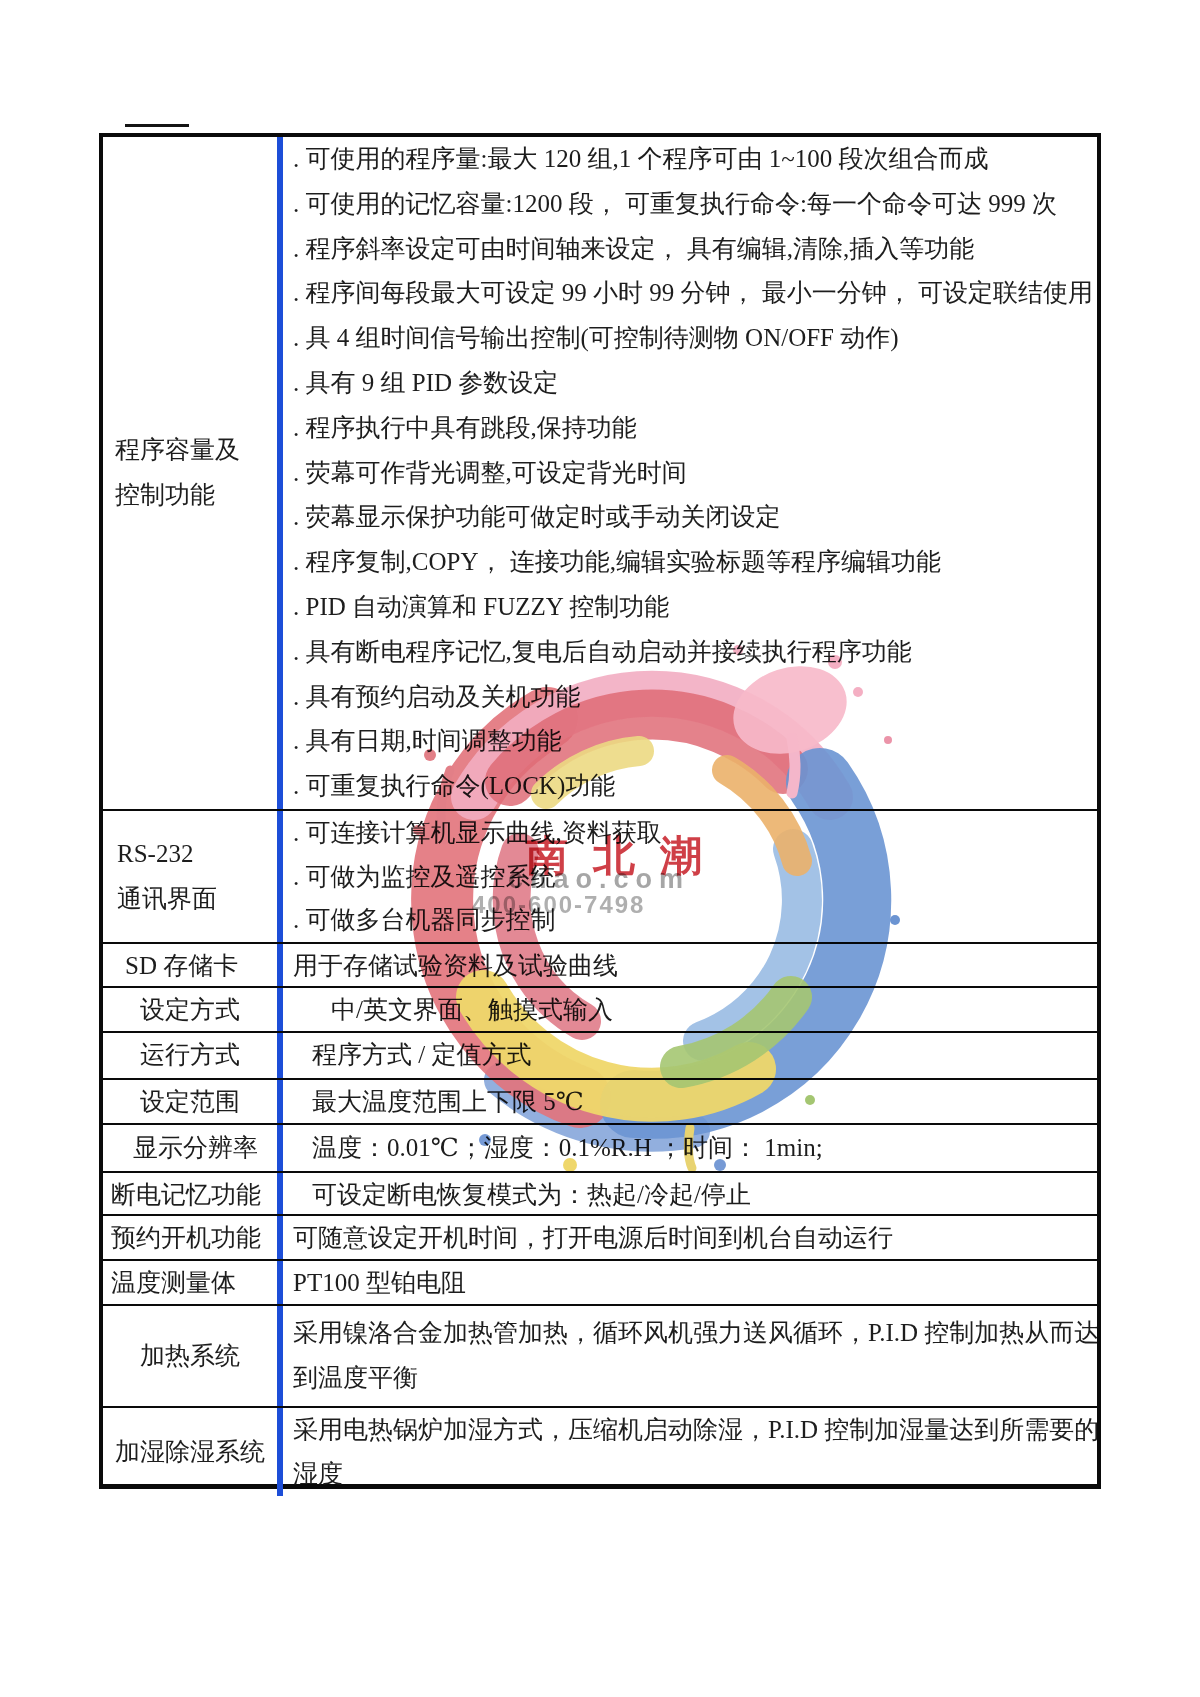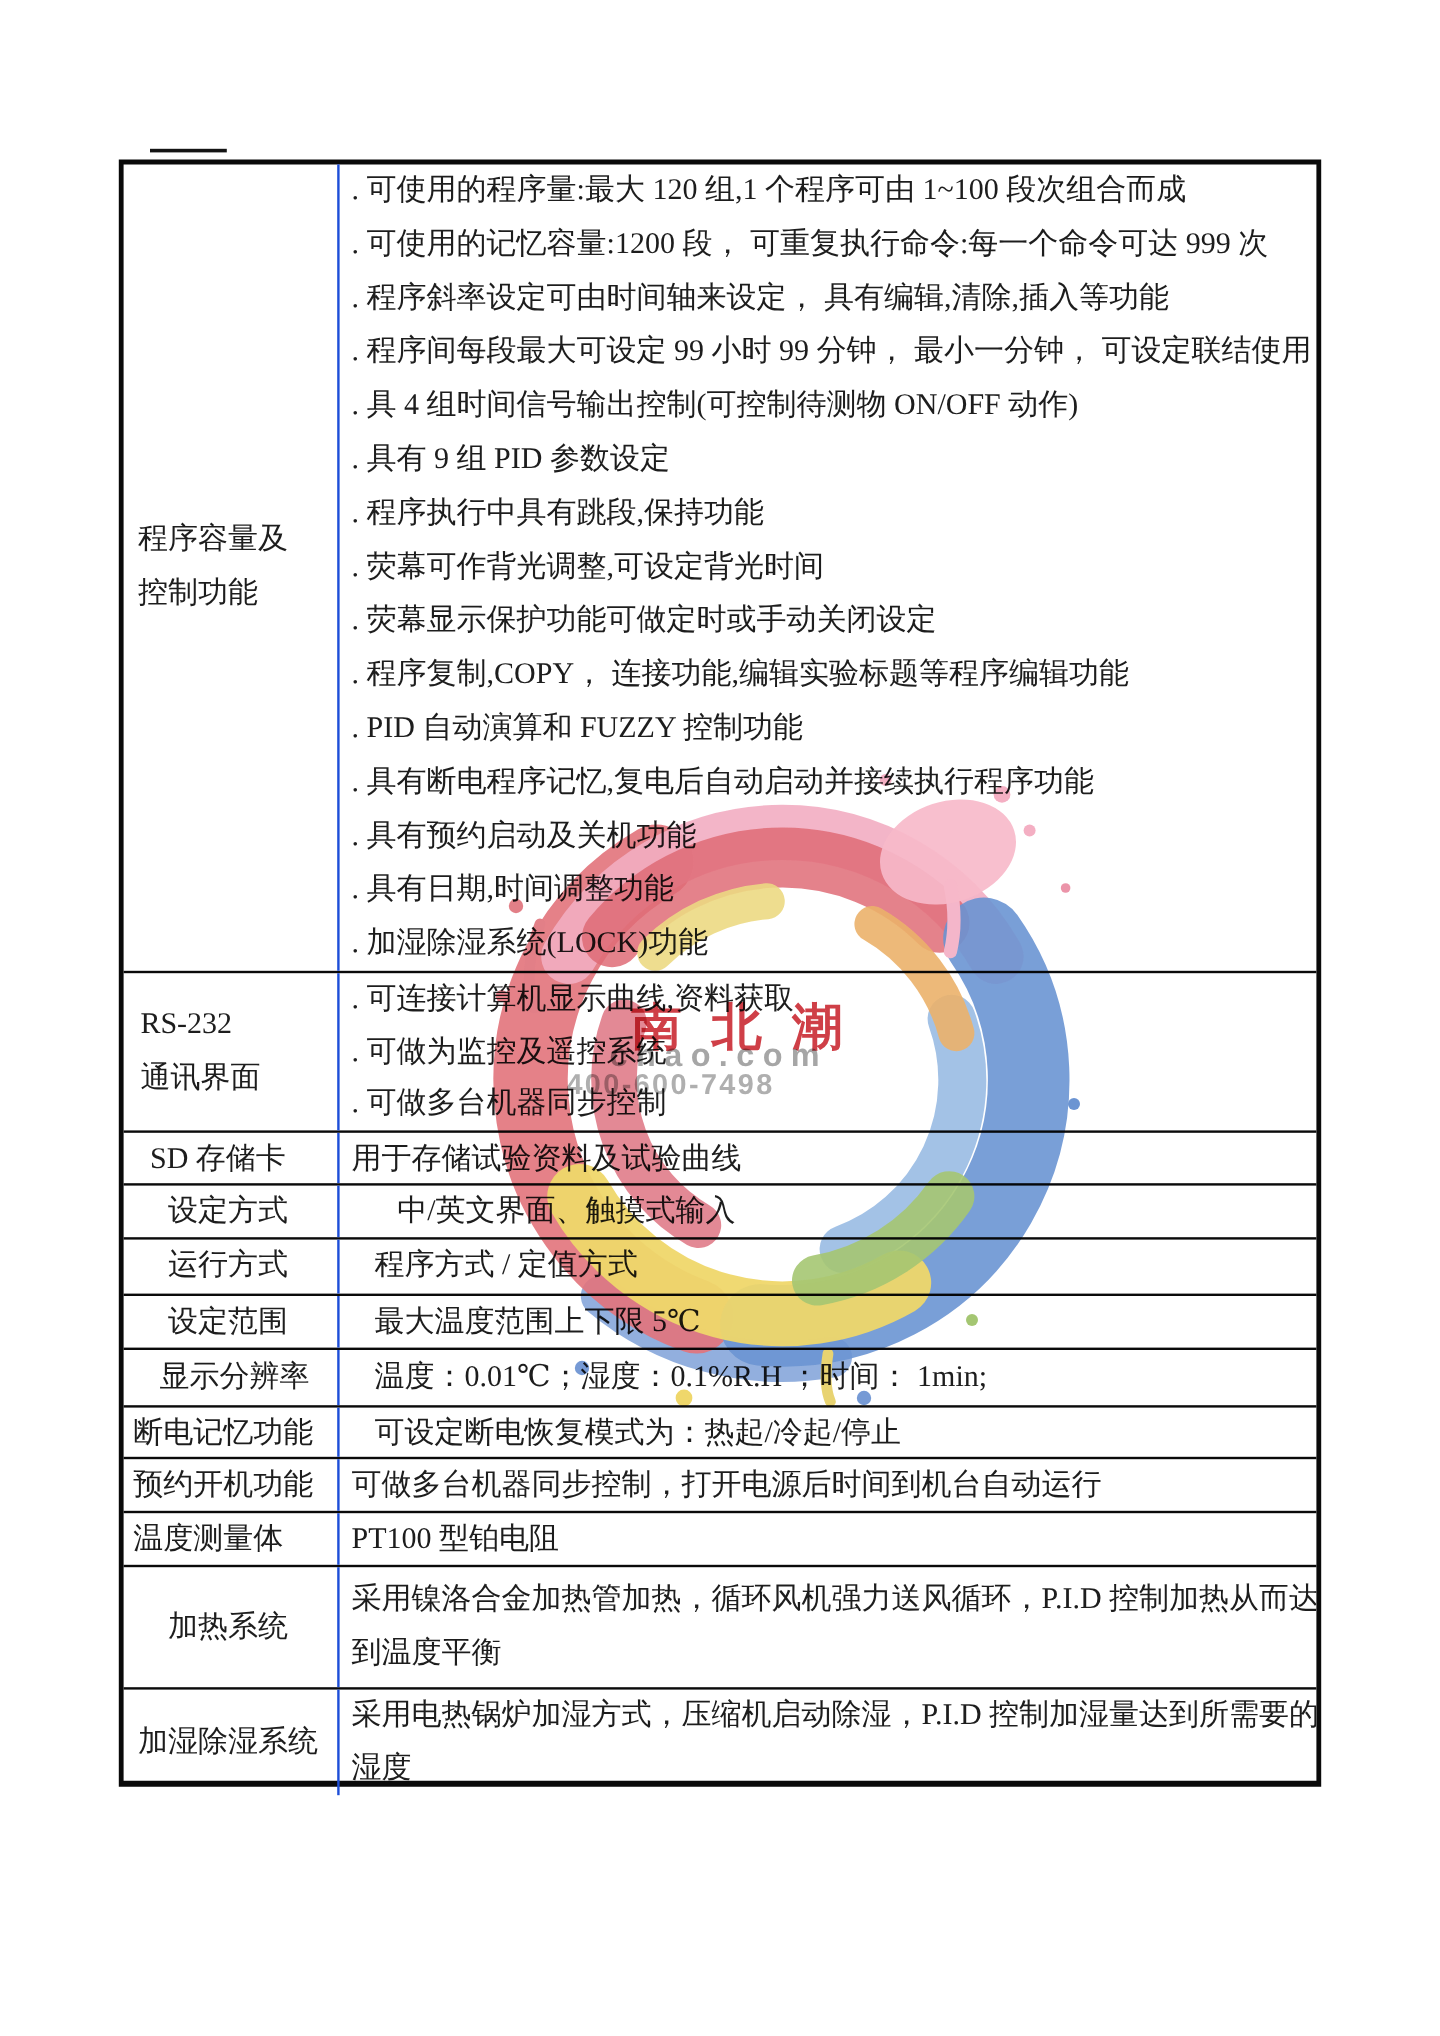--- a/index.html
+++ b/index.html
@@ -20,21 +20,21 @@
     position:absolute;left:99px;top:133px;
     width:1002px;height:1356px;
     box-sizing:border-box;
     border:4px solid #0a0a0a;
     border-bottom-width:5px;
     background:transparent;
   }
   .row{display:flex;box-sizing:border-box;border-bottom:2px solid #0a0a0a;}
   .row:last-child{border-bottom:none;}
   .cell{box-sizing:border-box;display:flex;flex-direction:column;justify-content:center;}
-  .label{width:180px;border-right:2px solid #1d4ed8;}
+  .label{width:180px;border-right:6px solid #1d4ed8;}
   .content{flex:1;min-width:0;}
   .line{font-size:25px;line-height:44.8px;white-space:nowrap;overflow:hidden;}
   
   .r1{height:674px;}  .r2{height:133px;}
   .r3{height:44px;}   .r4{height:45px;gap:16px;}
   .r5{height:47px;}   .r6{height:45px;}
   .r7{height:48px;}   .r8{height:43px;}
   .r9{height:45px;}   .r10{height:45px;}
   .r11{height:102px;}  .r12{height:88px;}
   
@@ -101,21 +101,21 @@
           <div class="line">. 具 4 组时间信号输出控制(可控制待测物 ON/OFF 动作)</div>
           <div class="line">. 具有 9 组 PID 参数设定</div>
           <div class="line">. 程序执行中具有跳段,保持功能</div>
           <div class="line">. 荧幕可作背光调整,可设定背光时间</div>
           <div class="line">. 荧幕显示保护功能可做定时或手动关闭设定</div>
           <div class="line">. 程序复制,COPY， 连接功能,编辑实验标题等程序编辑功能</div>
           <div class="line">. PID 自动演算和 FUZZY 控制功能</div>
           <div class="line">. 具有断电程序记忆,复电后自动启动并接续执行程序功能</div>
           <div class="line">. 具有预约启动及关机功能</div>
           <div class="line">. 具有日期,时间调整功能</div>
-          <div class="line">. 加湿除湿系统(LOCK)功能</div>
+          <div class="line">. 可重复执行命令(LOCK)功能</div>
         </div>
     </div>
 
     <div class="row r2">
       <div class="cell label">
           <div class="line">RS-232</div>
           <div class="line">通讯界面</div>
         </div>
       <div class="cell content">
           <div class="line">. 可连接计算机显示曲线,资料获取</div>
@@ -176,21 +176,21 @@
       <div class="cell content">
           <div class="line">可设定断电恢复模式为：热起/冷起/停止</div>
         </div>
     </div>
 
     <div class="row r9">
       <div class="cell label">
           <div class="line">预约开机功能</div>
         </div>
       <div class="cell content">
-          <div class="line">可做多台机器同步控制，打开电源后时间到机台自动运行</div>
+          <div class="line">可随意设定开机时间，打开电源后时间到机台自动运行</div>
         </div>
     </div>
 
     <div class="row r10">
       <div class="cell label">
           <div class="line">温度测量体</div>
         </div>
       <div class="cell content">
           <div class="line">PT100 型铂电阻</div>
         </div>

